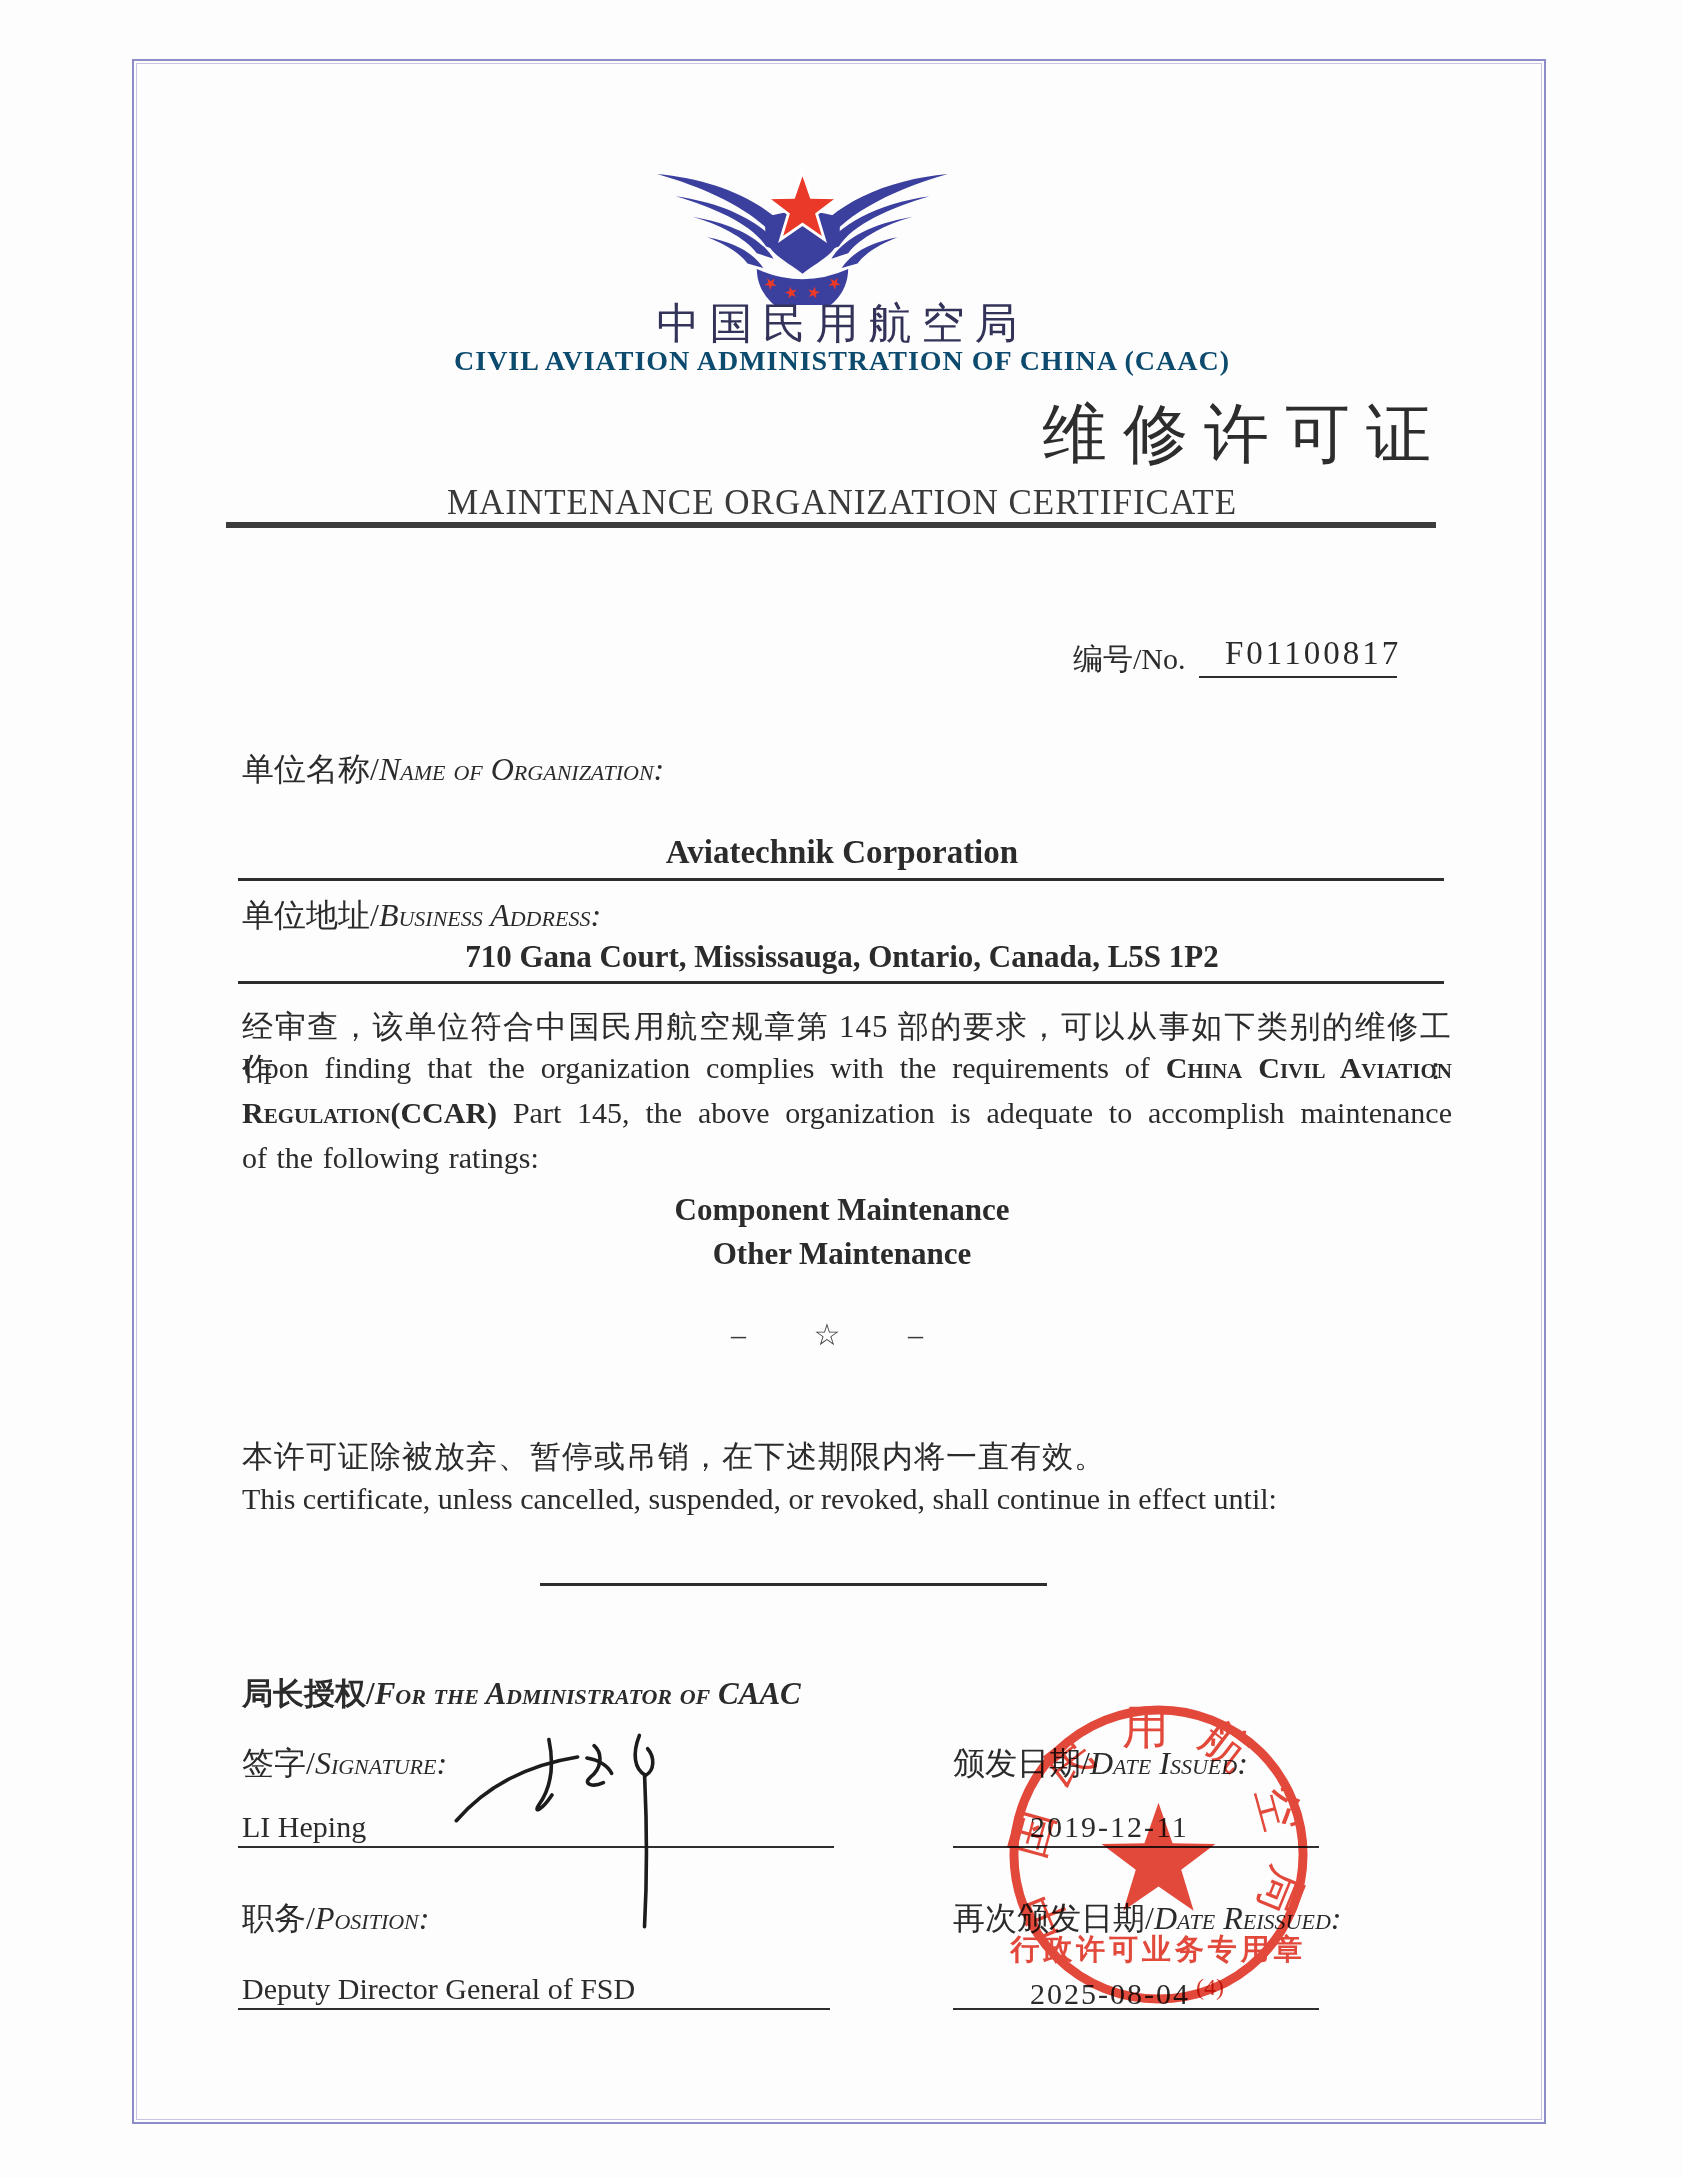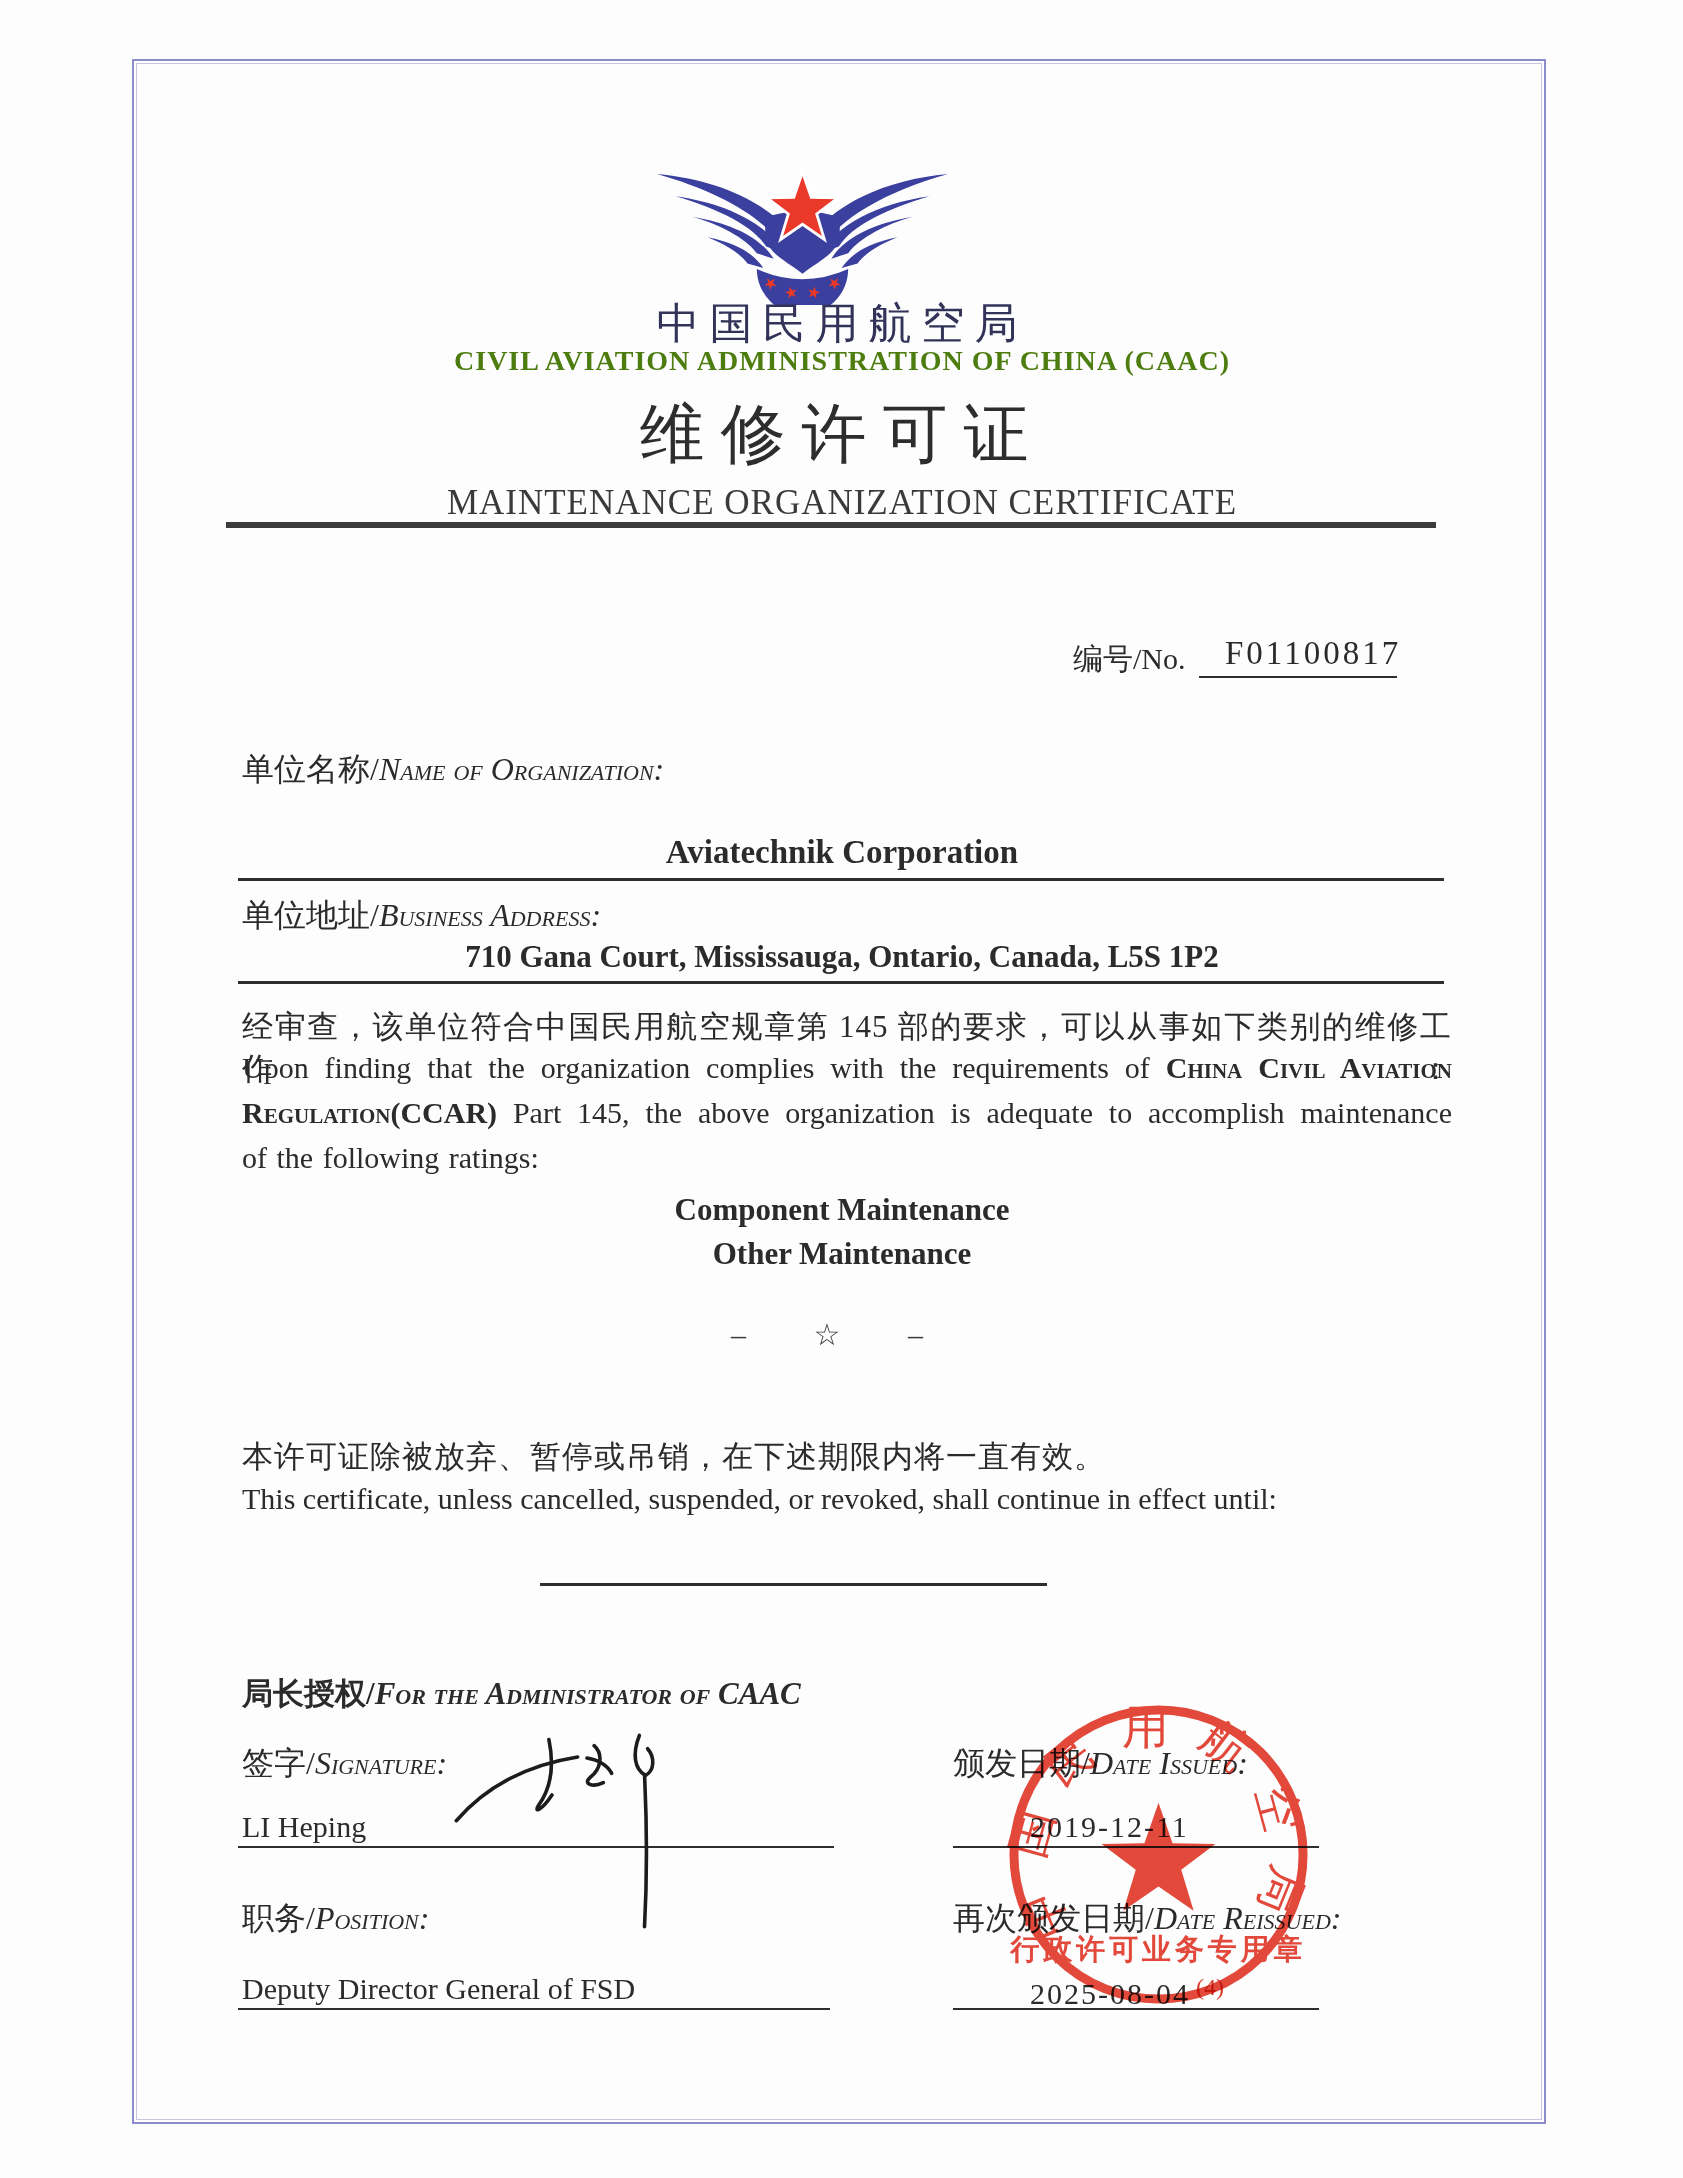--- a/index.html
+++ b/index.html
@@ -12,22 +12,22 @@
     position:absolute;left:132px;top:59px;width:1410px;height:2061px;
     border:2px solid #8c8ccb;pointer-events:none;
   }
   .frame::after{
     content:"";position:absolute;left:2px;top:2px;right:2px;bottom:2px;
     border:1px solid #c6c6e3;
   }
   .abs{position:absolute;}
   .ctr{left:237px;width:1210px;text-align:center;}
   .hdr-zh{top:295px;font-size:43px;letter-spacing:10px;color:#33335a;}
-  .hdr-en{top:345px;font-size:28px;font-weight:bold;letter-spacing:1px;color:#4d7c0f;}
-  .title-zh{top:390px;font-size:65px;letter-spacing:16px;color:#2d2d2d;}
+  .hdr-en{top:345px;font-size:28px;font-weight:bold;letter-spacing:1px;color:#0c4a6e;}
+  .title-zh{top:390px;font-size:65px;letter-spacing:16px;color:#2d2d2d;text-align:right;}
   .title-en{top:483px;font-size:35px;font-weight:normal;letter-spacing:1px;color:#3a3a3a;}
   .rule{left:226px;top:522px;width:1210px;height:6px;background:#3c3c3c;}
   .no-label{left:1073px;top:639px;font-size:30px;}
   .no-value{left:1225px;top:635px;font-size:33px;letter-spacing:3px;}
   .u{background:#2e2e2e;height:2px;}
   .u3{background:#2e2e2e;height:3px;}
   .no-underline{left:1199px;top:676px;width:198px;}
   .sc{font-variant:small-caps;font-style:italic;}
   .lbl{font-size:32px;white-space:nowrap;}
   .name-label{left:242px;top:748px;}

